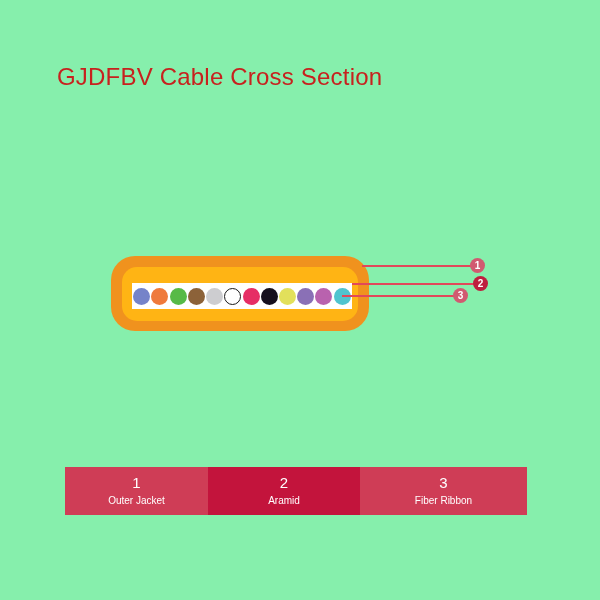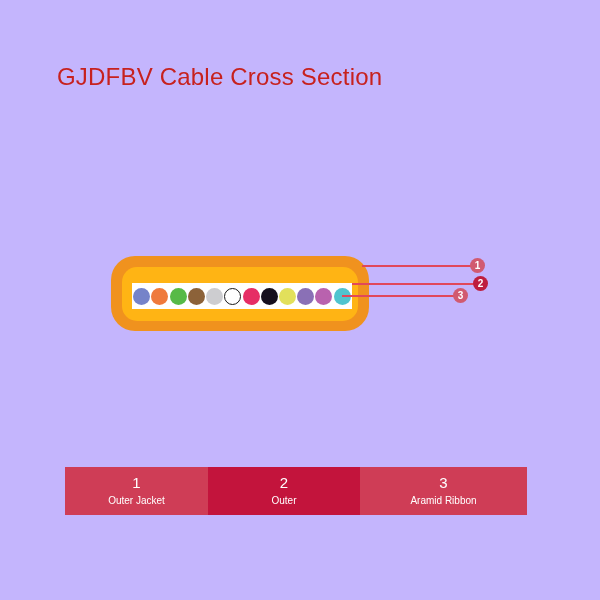--- a/index.html
+++ b/index.html
@@ -1,20 +1,20 @@
 <!DOCTYPE html>
 <html><head>
 <meta charset="utf-8">
 <style>
   html, body { margin: 0; padding: 0; background: #ffffff; }
   .stage {
     position: relative;
     width: 600px;
     height: 600px;
-    background: #c4b5fd;
+    background: #86efac;
     font-family: "Liberation Sans", sans-serif;
     overflow: hidden;
   }
   .title {
     position: absolute;
     left: 57px;
     top: 63px;
     font-size: 24px;
     font-weight: 400;
     letter-spacing: 0.2px;
@@ -134,21 +134,21 @@
   <div class="callout-badge badge-2" style="background: rgb(190, 30, 62);">2</div>
   <div class="callout-badge badge-3" style="background: rgb(209, 90, 112);">3</div>
 
   <div class="legend">
     <div class="legend-cell cell-1" style="background: rgb(207, 61, 86);">
       <div class="num">1</div>
       <div class="lbl">Outer Jacket</div>
     </div>
     <div class="legend-cell cell-2" style="background: rgb(195, 20, 60);">
       <div class="num">2</div>
-      <div class="lbl">Outer</div>
+      <div class="lbl">Aramid</div>
     </div>
     <div class="legend-cell cell-3" style="background: rgb(207, 61, 86);">
       <div class="num">3</div>
-      <div class="lbl">Aramid Ribbon</div>
+      <div class="lbl">Fiber Ribbon</div>
     </div>
   </div>
 
 </div>
 
 </body></html>

